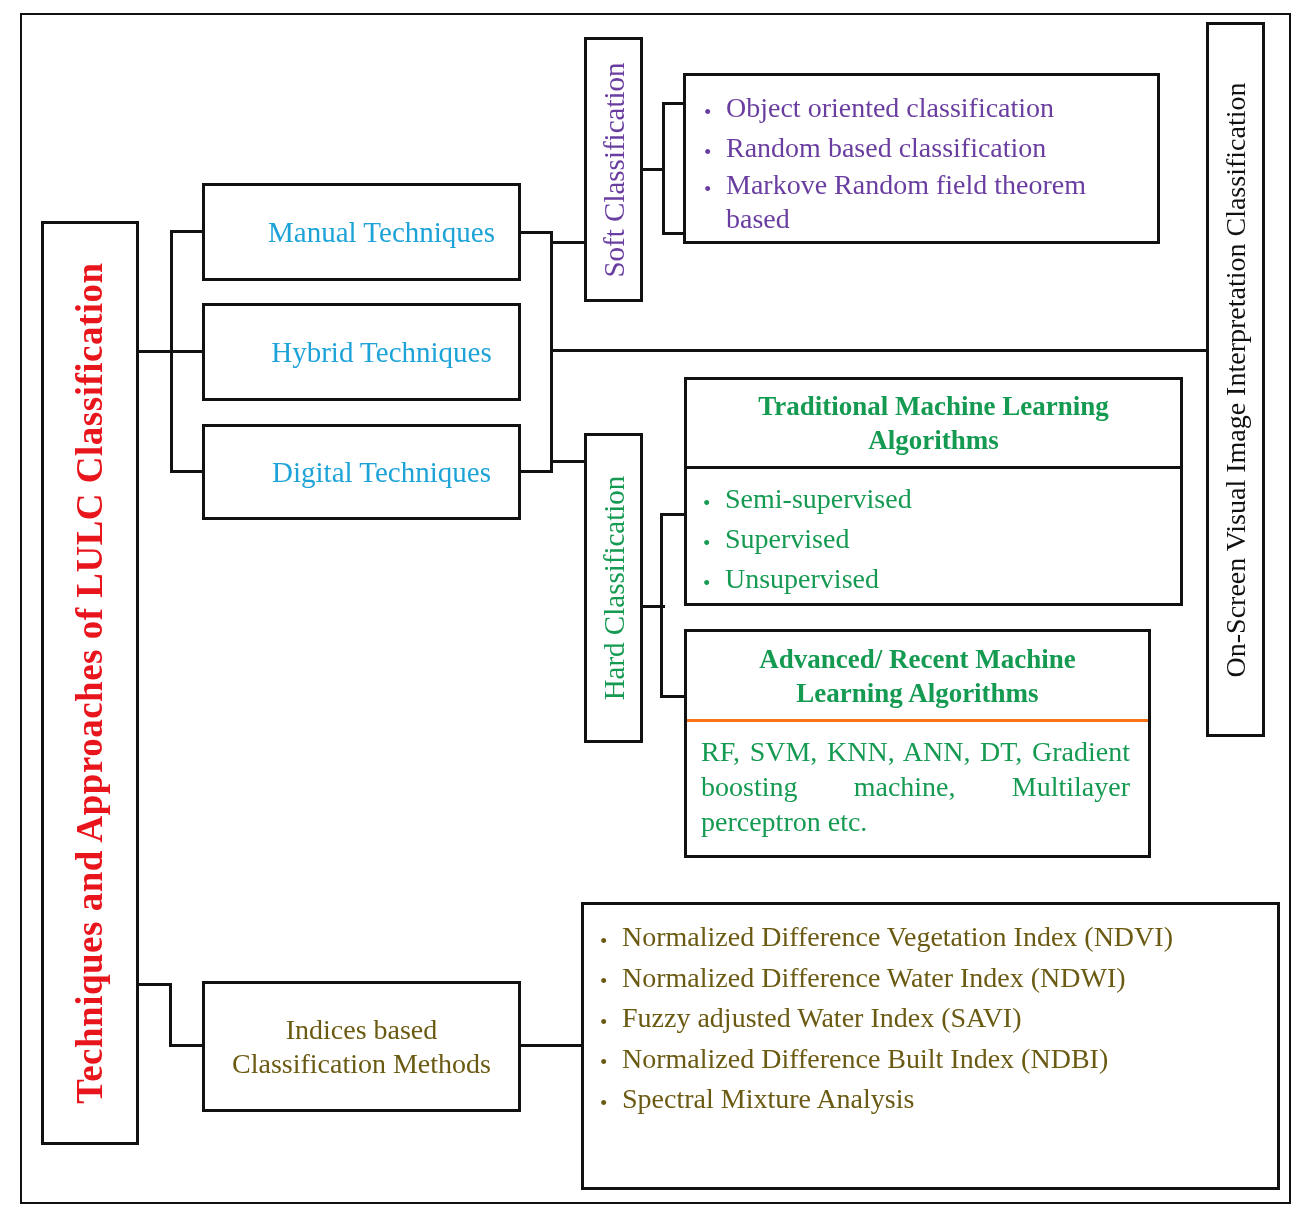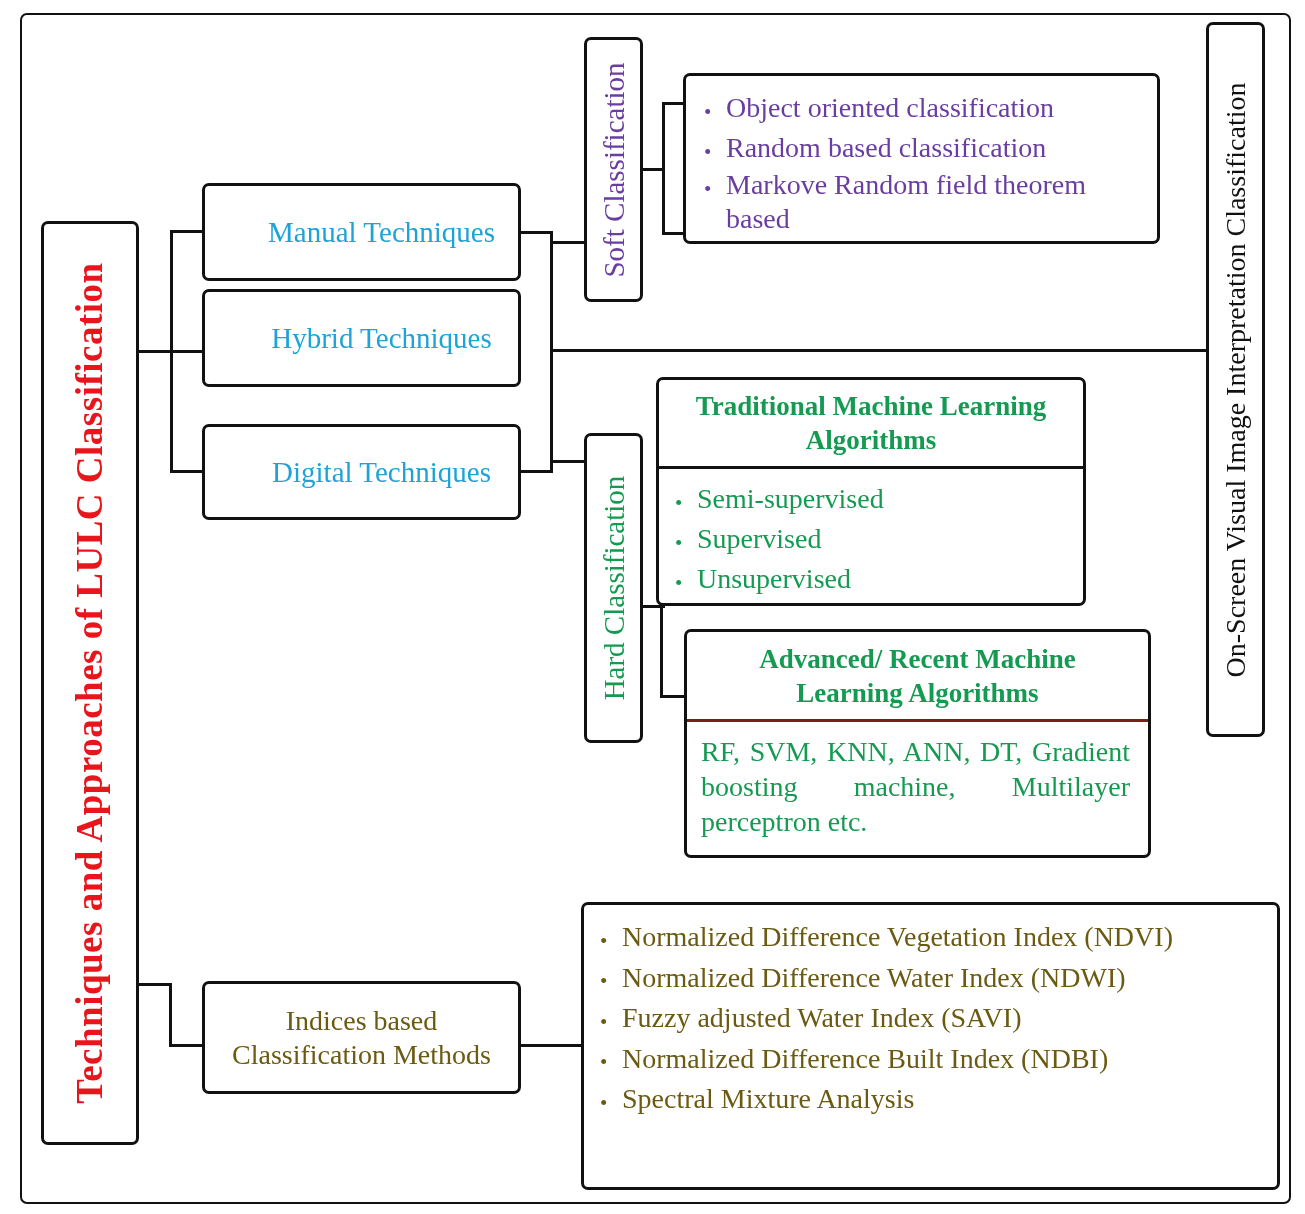--- a/index.html
+++ b/index.html
@@ -1,18 +1,18 @@
 <!DOCTYPE html>
 <html><head>
 <meta charset="utf-8">
 <style>
   html, body { margin:0; padding:0; background:#ffffff; }
   body { width:1305px; height:1214px; position:relative; overflow:hidden;
          font-family:"Liberation Serif", "DejaVu Serif", serif; }
-  .abs { position:absolute; box-sizing:border-box;border-radius:7px; }
+  .abs { position:absolute; box-sizing:border-box; }
   .frame { left:20px; top:13px; width:1271px; height:1191px; border:2px solid #111; }
   .box { border:3px solid #111; background:#fff; }
   .line { background:#111; position:absolute; }
   .vtext { position:absolute; white-space:nowrap; transform:rotate(-90deg); transform-origin:center center; }
   .center-text { display:flex; align-items:center; justify-content:center; text-align:center; }
   .title { color:#e8161c; font-weight:bold; font-size:37px; letter-spacing:0.5px; }
   .tech { color:#1ea3d8; font-size:29px;padding-left:40px; }
   .soft { color:#6a3ea1; }
   .green { color:#159a52; }
   .olive { color:#6b5a12; }
@@ -31,21 +31,21 @@
 </div>
 
 <div class="line" style="left:139px; top:350px; width:64px; height:3px;"></div>
 <div class="line" style="left:170px; top:230px; width:3px; height:243px;"></div>
 <div class="line" style="left:170px; top:230px; width:33px; height:3px;"></div>
 <div class="line" style="left:170px; top:470px; width:33px; height:3px;"></div>
 
 <div class="abs box center-text tech" style="left:202px; top:183px; width:319px; height:98px;">
   <span>Manual Techniques</span>
 </div>
-<div class="abs box center-text tech" style="left:202px; top:289px; width:319px; height:98px;">
+<div class="abs box center-text tech" style="left:202px; top:303px; width:319px; height:98px;">
   <span>Hybrid Techniques</span>
 </div>
 <div class="abs box center-text tech" style="left:202px; top:424px; width:319px; height:96px;text-align:center;">
   <span>Digital Techniques</span>
 </div>
 
 <div class="line" style="left:521px; top:231px; width:32px; height:3px;"></div>
 <div class="line" style="left:521px; top:470px; width:32px; height:3px;"></div>
 <div class="line" style="left:550px; top:231px; width:3px; height:242px;"></div>
 <div class="line" style="left:550px; top:241px; width:36px; height:3px;"></div>
@@ -73,43 +73,43 @@
 </div>
 
 <div class="abs box" style="left:584px; top:433px; width:59px; height:310px;">
   <div class="vtext green" style="left:50%; top:50%; width:300px; margin-left:-150px; margin-top:-18px; height:36px; line-height:36px; font-size:29px; text-align:center;">Hard Classification</div>
 </div>
 <div class="line" style="left:643px; top:605px; width:22px; height:3px;"></div>
 <div class="line" style="left:660px; top:513px; width:3px; height:185px;"></div>
 <div class="line" style="left:660px; top:513px; width:26px; height:3px;"></div>
 <div class="line" style="left:660px; top:695px; width:26px; height:3px;"></div>
 
-<div class="abs box green" style="left:656px; top:377px; width:430px; height:229px;">
+<div class="abs box green" style="left:684px; top:377px; width:499px; height:229px;">
   <div class="center-text tml-head" style="height:86px; border-bottom:3px solid #111; padding:0 30px;">
     <span>Traditional Machine Learning Algorithms</span>
   </div>
   <ul class="bul" style="padding:10px 0 0 12px; font-size:28px; line-height:40px;">
     <li>Semi-supervised</li>
     <li>Supervised</li>
     <li>Unsupervised</li>
   </ul>
 </div>
 
 <div class="abs box green" style="left:684px; top:629px; width:467px; height:229px;">
-  <div class="center-text tml-head" style="height:87px; border-bottom:3px solid #7f1d1d; padding:0 40px;">
+  <div class="center-text tml-head" style="height:87px; border-bottom:3px solid #f97316; padding:0 40px;">
     <span>Advanced/ Recent Machine Learning Algorithms</span>
   </div>
   <div style="padding:12px 18px 0 14px; font-size:28px; line-height:35px; text-align:justify;">RF, SVM, KNN, ANN, DT, Gradient boosting machine, Multilayer perceptron etc.</div>
 </div>
 
 <div class="line" style="left:139px; top:983px; width:33px; height:3px;"></div>
 <div class="line" style="left:169px; top:983px; width:3px; height:64px;"></div>
 <div class="line" style="left:169px; top:1044px; width:34px; height:3px;"></div>
 
-<div class="abs box center-text olive" style="left:202px; top:981px; width:319px; height:113px; font-size:28px; line-height:34px; padding:12px 10px;">
+<div class="abs box center-text olive" style="left:202px; top:981px; width:319px; height:131px; font-size:28px; line-height:34px; padding:12px 10px;">
   <span>Indices based Classification Methods</span>
 </div>
 <div class="line" style="left:521px; top:1044px; width:62px; height:3px;"></div>
 
 <div class="abs box olive" style="left:581px; top:902px; width:699px; height:288px; padding:12px 6px 0 12px; font-size:28px; line-height:40.5px;">
   <ul class="bul">
     <li>Normalized Difference Vegetation Index (NDVI)</li>
     <li>Normalized Difference Water Index (NDWI)</li>
     <li>Fuzzy adjusted Water Index (SAVI)</li>
     <li>Normalized Difference Built Index (NDBI)</li>

